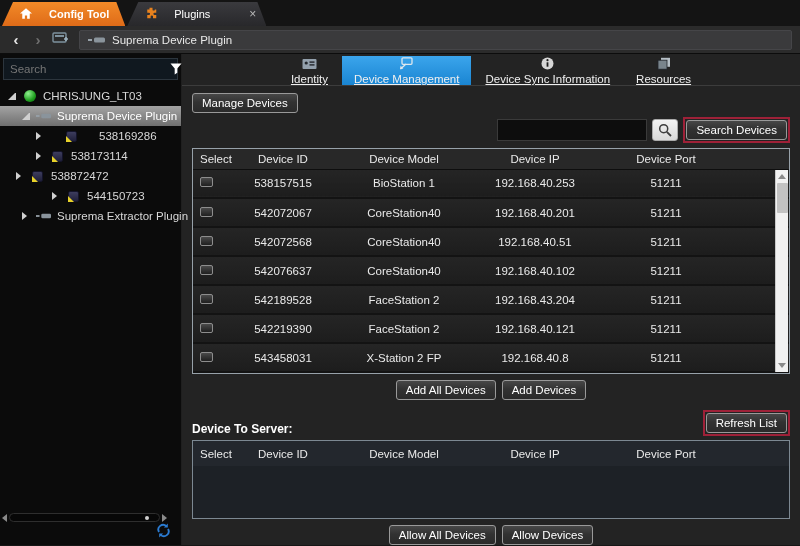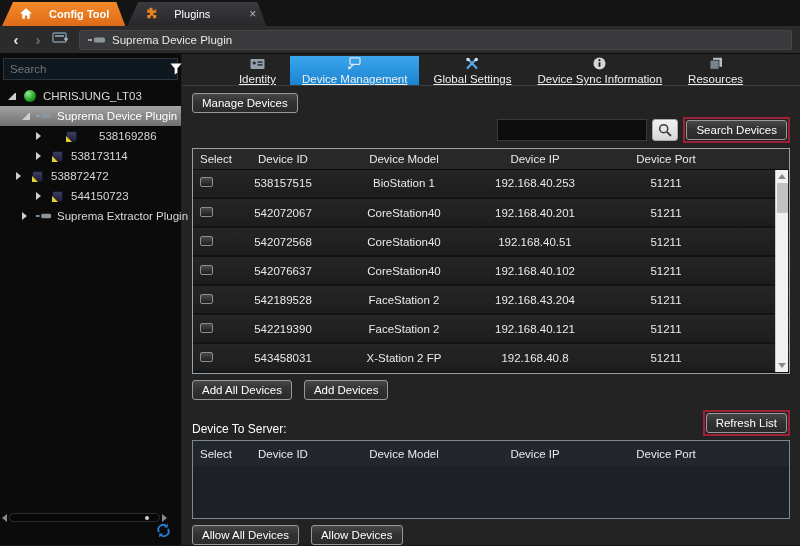--- a/index.html
+++ b/index.html
@@ -83,23 +83,23 @@
     text-align:center; border-bottom:2px solid #131313; white-space:nowrap; }
   .checkbox { display:inline-block; width:13px; height:10px; border:1px solid #8d8d8d; border-radius:2px;
     background:linear-gradient(#4a4a4a,#1f1f1f); }
   .vscroll { position:absolute; top:21px; right:1px; bottom:1px; width:13px; background:#f1f1f1;
     border-left:1px solid #c9c9c9; display:flex; flex-direction:column; align-items:center; }
   .vs-arrow { width:0; height:0; margin:4px 0; }
   .vs-up { border-left:4px solid transparent; border-right:4px solid transparent; border-bottom:5px solid #8a8a8a; }
   .vs-down { border-left:4px solid transparent; border-right:4px solid transparent; border-top:5px solid #8a8a8a; margin-top:auto; }
   .vs-thumb { width:11px; height:30px; background:#c2c2c2; border-radius:1px; }
 
-  .actions-row { display:flex; justify-content:flex-start; gap:12px; margin-top:6px; }
+  .actions-row { display:flex; justify-content:center; gap:6px; margin-top:6px; }
   .dts-row { display:flex; justify-content:space-between; align-items:flex-end; margin-top:10px; }
-  .dts-label { color:#fff; font-size:12px; font-weight:normal; }
+  .dts-label { color:#fff; font-size:12px; font-weight:bold; }
   .table2wrap { margin-top:4px; border:1px solid #7c8892; background:#1d2126; height:145px; }
   .table2wrap th { background:#23272d; height:25px; border-bottom:none; }
 </style>
 </head>
 <body>
 
 <div class="titlebar">
   <div class="wtab config">
     <span><svg width="12" height="11" viewBox="0 0 16 14">
           <path d="M8 0 L16 7 H13 V14 H9.5 V9.5 H6.5 V14 H3 V7 H0 Z" fill="#fff"></path>
@@ -175,21 +175,21 @@
           </span>
           <span class="tree-label">538173114</span>
         </div>
         <div class="tree-item" style="padding-left: 16px;">
           <span class="arrow arr-col"></span>
           <span class="node-icon">
             <span class="dev"></span>
           </span>
           <span class="tree-label">538872472</span>
         </div>
-        <div class="tree-item" style="padding-left: 36px;">
+        <div class="tree-item" style="padding-left: 36px; margin-left: 16px;">
           <span class="arrow arr-col"></span>
           <span class="node-icon">
             <span class="dev"></span>
           </span>
           <span class="tree-label">544150723</span>
         </div>
         <div class="tree-item" style="padding-left: 22px;">
           <span class="arrow arr-col"></span>
           <span class="node-icon">
             <svg width="15" height="8" viewBox="0 0 17 8">
@@ -230,31 +230,20 @@
         </div>
         <div class="main-tab active">
           <span class="tabicon">
             <svg width="15" height="13" viewBox="0 0 15 13">
               <rect x="3" y="0.8" width="10" height="6.5" rx="1" fill="none" stroke="#dfe8ee" stroke-width="1.3"></rect>
               <path d="M1.5 12 L7 7" stroke="#dfe8ee" stroke-width="1.3"></path>
               <path d="M1 12.2l3.4-.6-2.8-2.8z" fill="#dfe8ee"></path>
             </svg>
           </span>
           <span>Device Management</span>
-        </div>
-        <div class="main-tab">
-          <span class="tabicon">
-            <svg width="14" height="13" viewBox="0 0 14 13">
-              <path d="M2 11.5 L11 2.2" stroke="#5aa9e8" stroke-width="2.2"></path>
-              <path d="M12 11.5 L3 2.2" stroke="#5aa9e8" stroke-width="2.2"></path>
-              <circle cx="11.3" cy="2.5" r="1.7" fill="#cfe4f5"></circle>
-              <rect x="1.5" y="1" width="3" height="3" fill="#cfe4f5"></rect>
-            </svg>
-          </span>
-          <span>Global Settings</span>
         </div>
         <div class="main-tab">
           <span class="tabicon">
             <svg width="13" height="13" viewBox="0 0 13 13">
               <circle cx="6.5" cy="6.5" r="6" fill="#d6d6d6"></circle>
               <rect x="5.6" y="5.3" width="1.8" height="4.4" fill="#1d1d1d"></rect>
               <circle cx="6.5" cy="3.2" r="1.1" fill="#1d1d1d"></circle>
             </svg>
           </span>
           <span>Device Sync Information</span>

